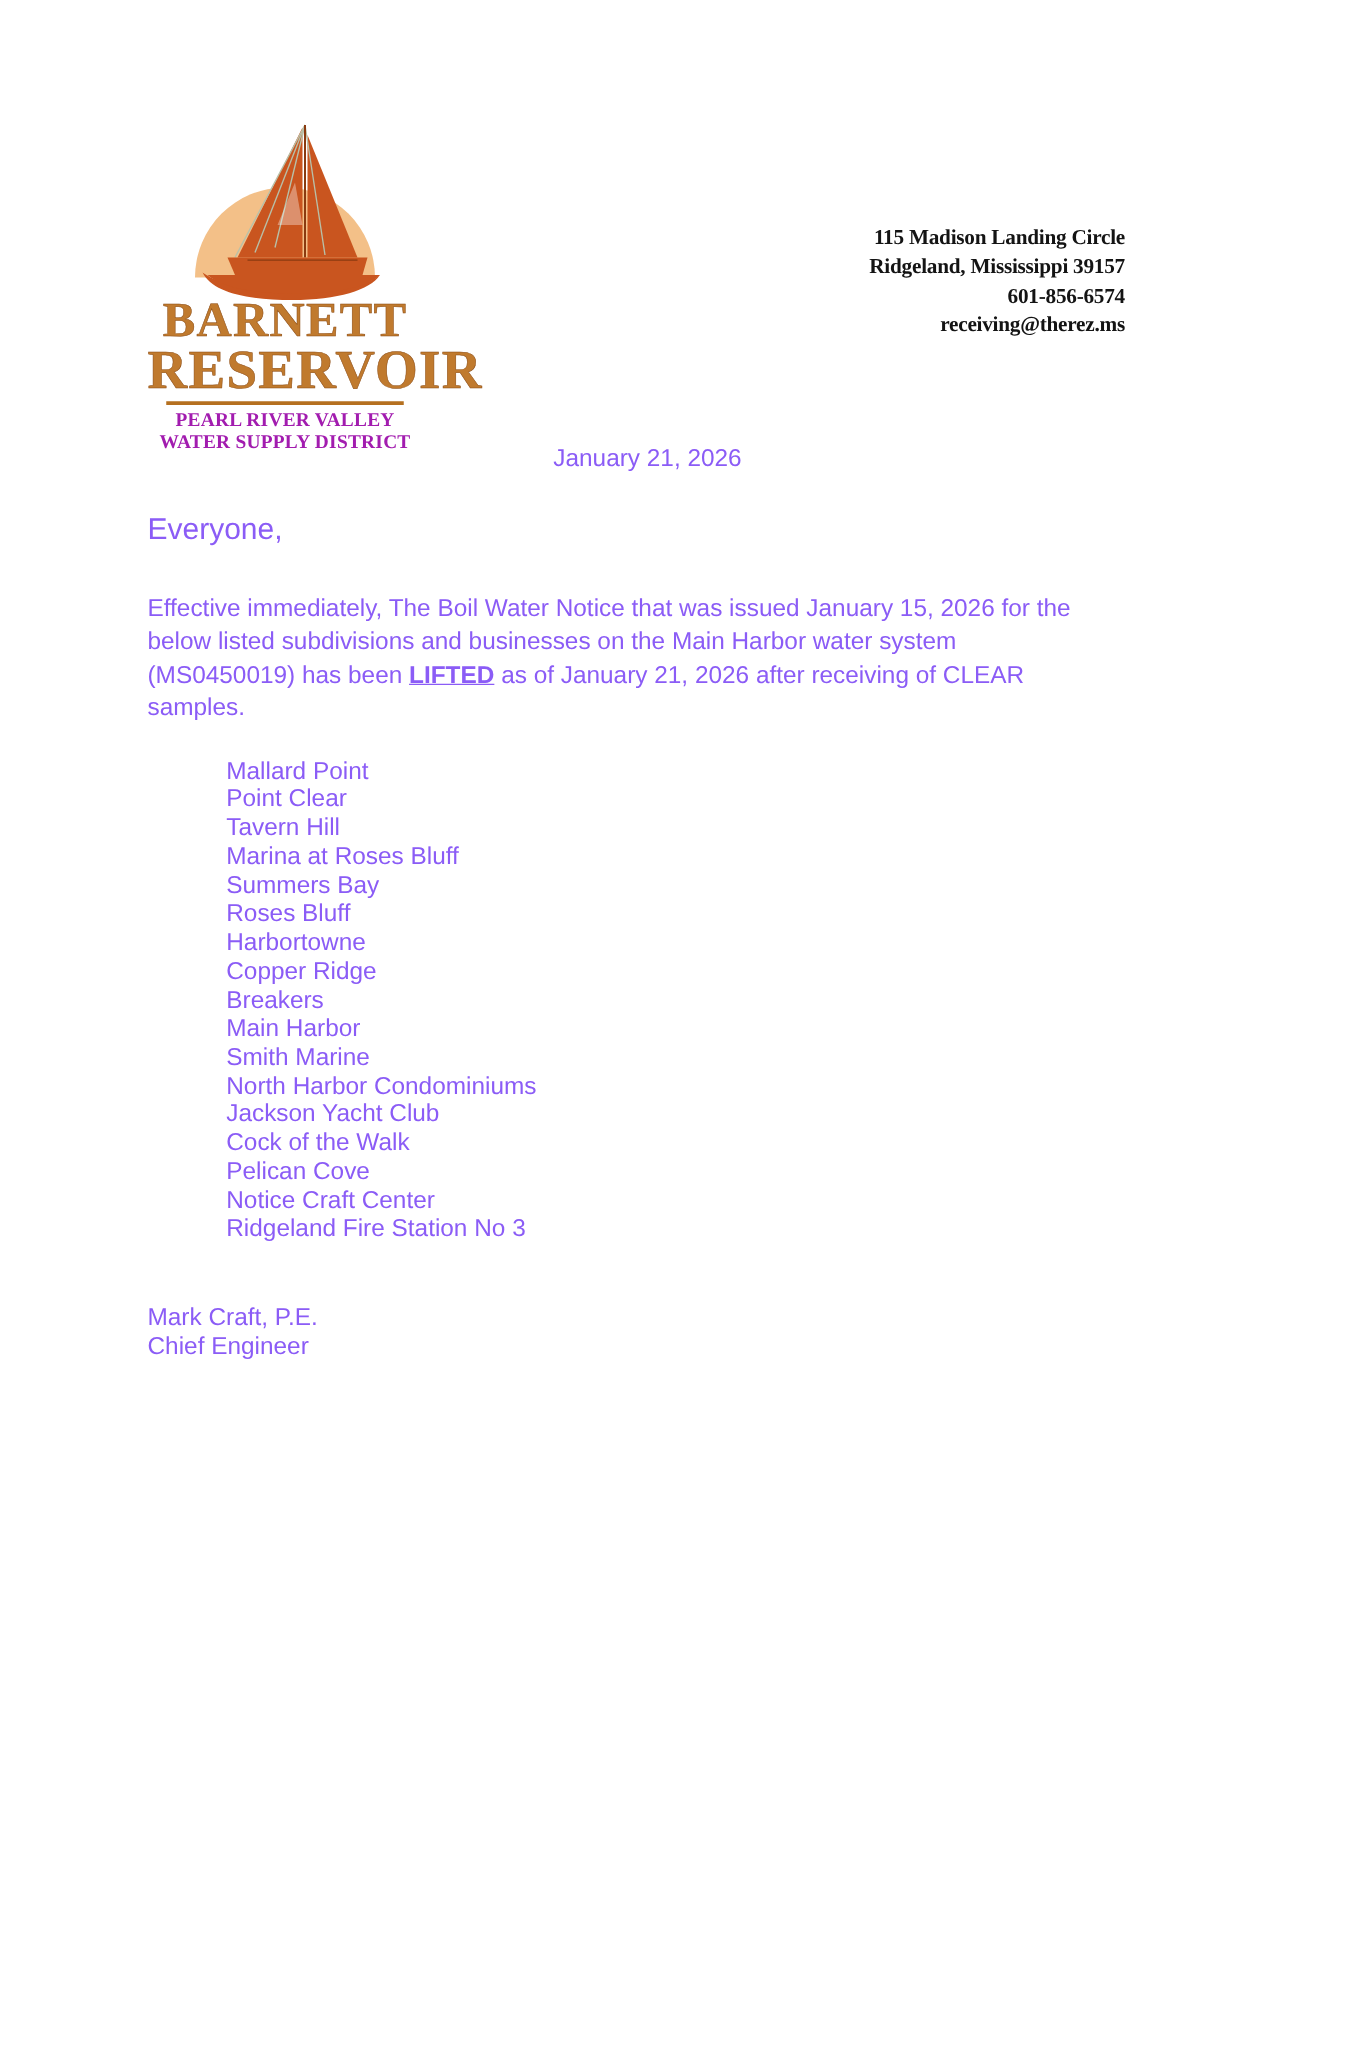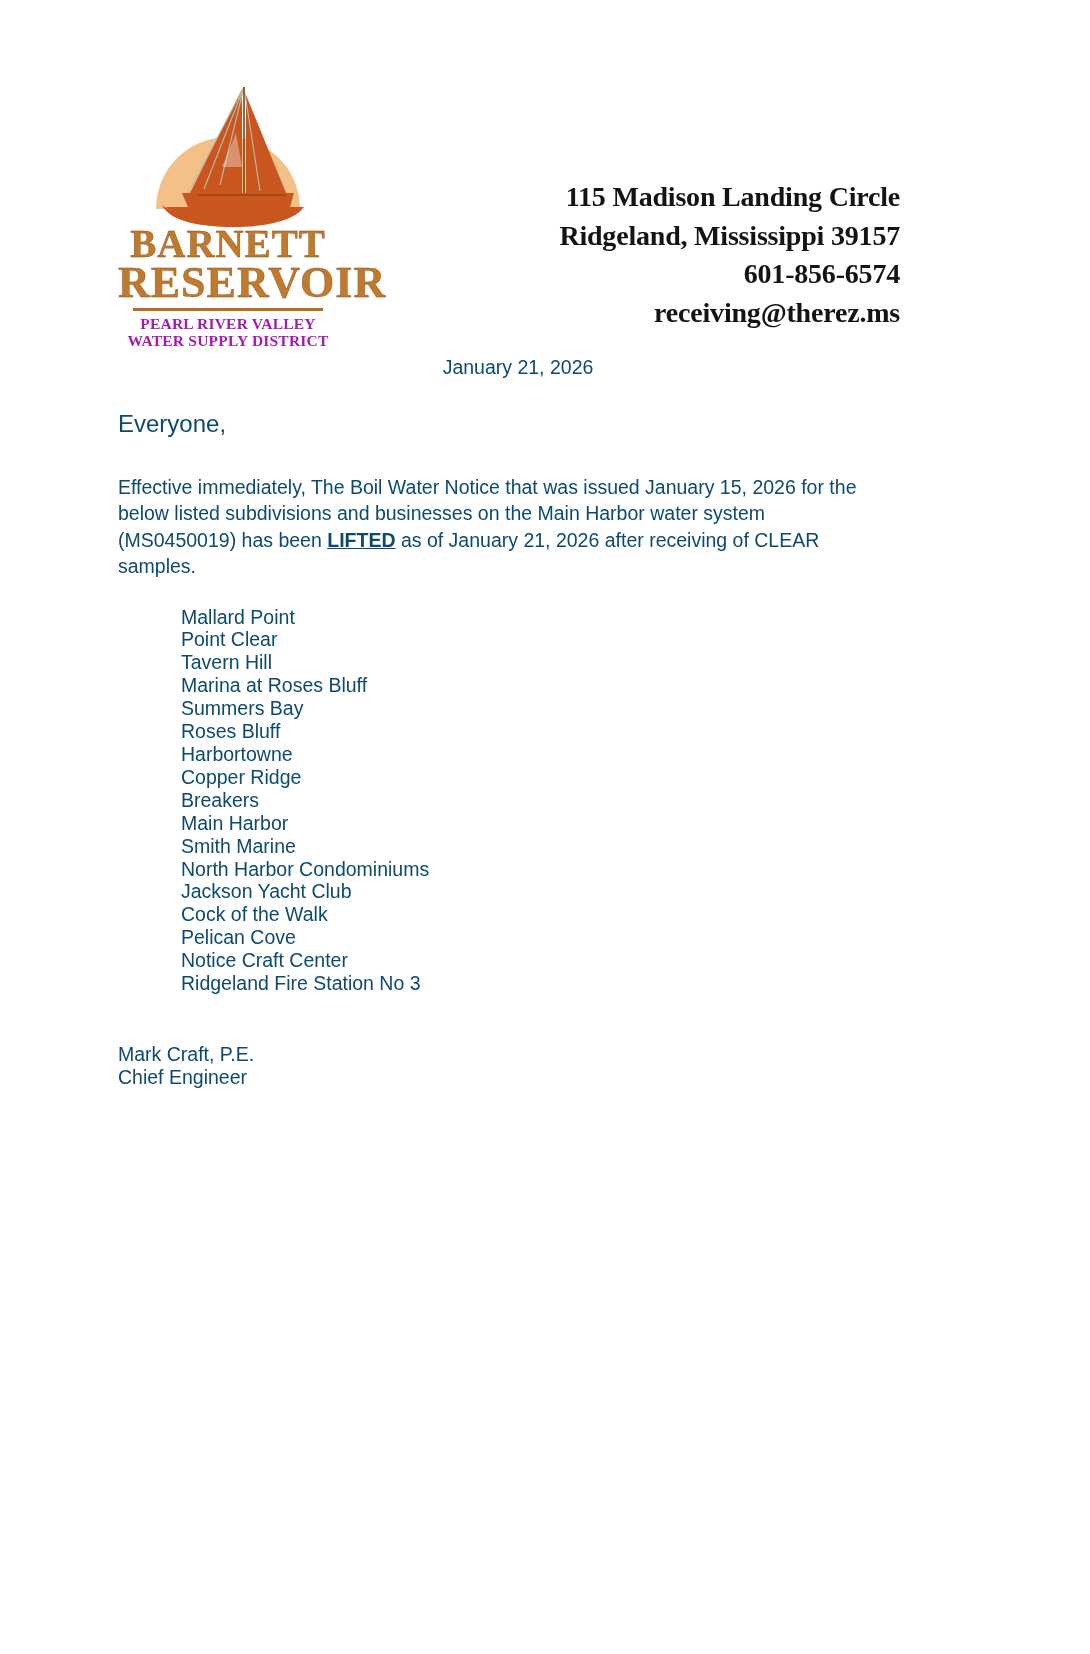--- a/index.html
+++ b/index.html
@@ -25,21 +25,21 @@
     position: absolute;
     top: 78px;
     left: 0;
     width: 1090px;
     height: 270px;
   }
 
   .logo {
     position: absolute;
     left: 118px;
-    top: 3px;
+    top: 16px;
     width: 220px;
     height: 265px;
   }
   .logo-mark {
     position: relative;
     width: 220px;
     height: 150px;
   }
   .logo-svg { display: block; }
 
@@ -74,37 +74,37 @@
     color: #a21caf;
   }
 
   .address-block {
     position: absolute;
     right: 190px;
     top: 100px;
     text-align: right;
     font-family: "Liberation Serif", serif;
     font-weight: bold;
-    font-size: 28px;
+    font-size: 17px;
     line-height: 1.38;
     letter-spacing: -0.2px;
     color: #141414;
     white-space: nowrap;
   }
   .address-line { display: block; }
 
   
   .letter {
     position: absolute;
     left: 118px;
     top: 358px;
     width: 860px;
     font-size: 19.5px;
     line-height: 1.0;
-    color: #0c4a6e;
+    color: #8b5cf6;
   }
 
   .date-line {
     text-align: center;
     width: 800px;
     margin-left: 0;
     font-size: 19.5px;
     margin-bottom: 34px;
   }
 

